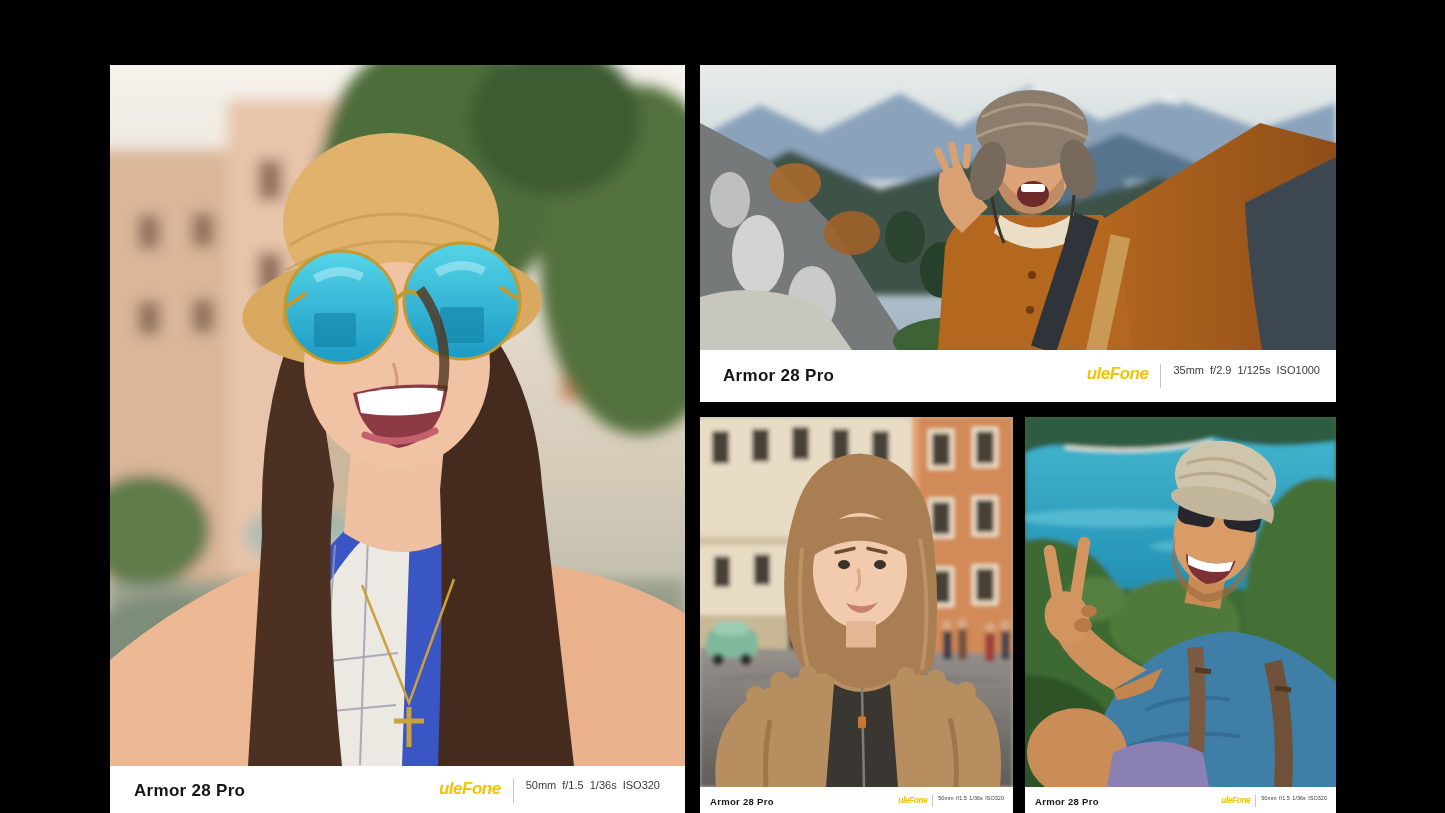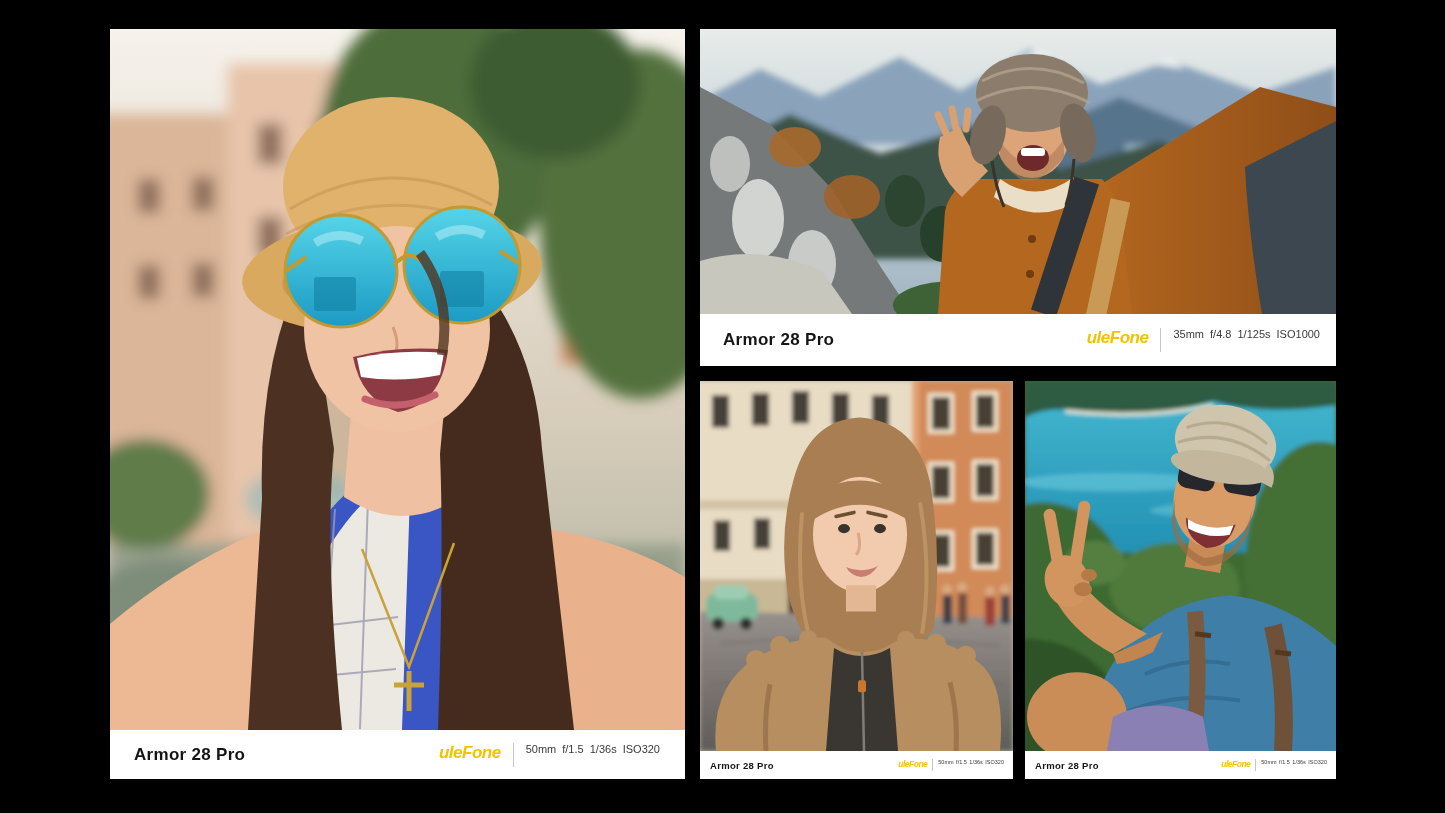--- a/index.html
+++ b/index.html
@@ -1,21 +1,21 @@
 <!DOCTYPE html>
 <html><head>
 <meta charset="utf-8">
 <style>
   html,body{margin:0;padding:0;}
   body{
     width:1445px;height:813px;background:#000;overflow:hidden;
     font-family:"Liberation Sans", sans-serif;position:relative;
   }
   #canvas{position:absolute;inset:0;width:1445px;height:813px;background:#000;}
-  .card{position:absolute;background:#14b8a6;overflow:hidden;}
+  .card{position:absolute;background:#14b8a6;overflow:hidden;margin-top:36px;}
   .photo{position:relative;width:100%;overflow:hidden;background:#888;}
   .photo svg{display:block;width:100%;height:100%;}
   .bar{display:flex;align-items:center;justify-content:space-between;background:#fff;box-sizing:border-box;width:100%;}
   .model{font-weight:bold;color:#151515;letter-spacing:.3px;white-space:nowrap;}
   .meta{display:flex;align-items:flex-start;white-space:nowrap;}
   .logo{font-style:italic;font-weight:bold;color:#F2C400;letter-spacing:-.5px;}
   .vdiv{background:#c6c6c6;width:1px;flex:none;}
   .exif{color:#3a3a3a;word-spacing:3px;white-space:nowrap;}
 
   
@@ -223,21 +223,21 @@
           <path d="M282,52 Q332,26 384,54 M276,72 Q332,44 390,74" stroke="#B2A38F" stroke-width="3" fill="none" opacity=".8"></path>
           <path d="M292,132 Q296,160 304,178 M374,130 Q372,158 366,176" stroke="#3A332B" stroke-width="3" fill="none"></path>
         </g>
       </svg>
     </div>
     <div class="bar">
       <span class="model">Armor 28 Pro</span>
       <span class="meta">
         <span class="logo">uleFone</span>
         <span class="vdiv"></span>
-        <span class="exif">35mm f/4.8 1/125s ISO1000</span>
+        <span class="exif">35mm f/2.9 1/125s ISO1000</span>
       </span>
     </div>
   </div>
 
   <div class="card small" id="card-bm">
     <div class="photo">
       <svg viewBox="0 0 313 366" preserveAspectRatio="none">
         <defs>
           <linearGradient id="street" x1="0" y1="0" x2="0" y2="1">
             <stop offset="0" stop-color="#97918C"></stop>

